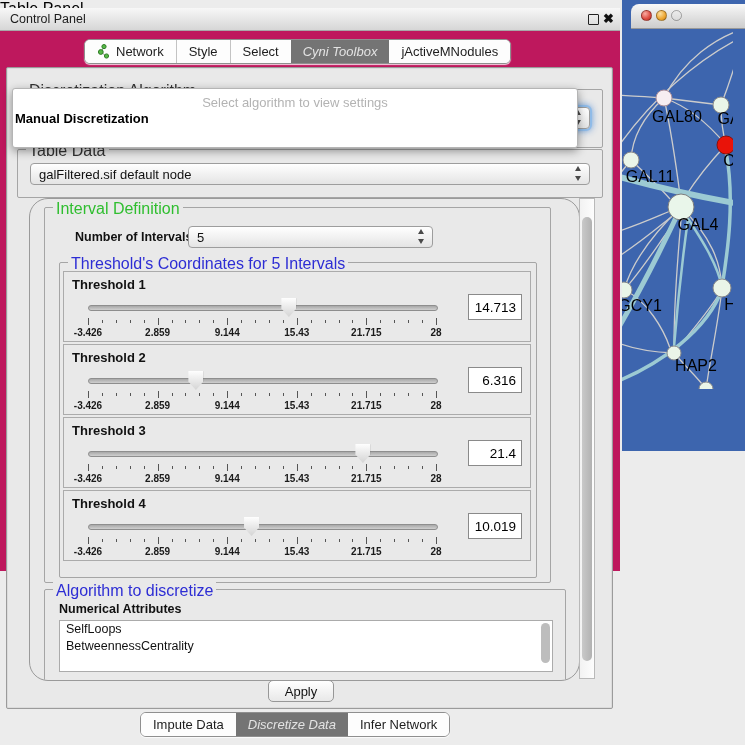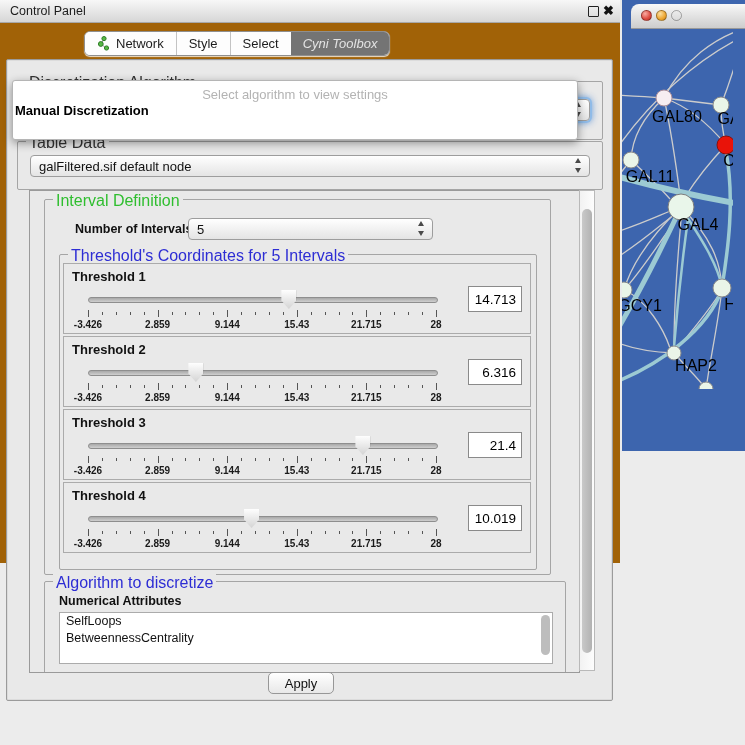--- a/index.html
+++ b/index.html
@@ -1,19 +1,19 @@
 <!DOCTYPE html>
 <html><head>
 <meta charset="utf-8">
 <style>
   html,body{margin:0;padding:0;background:#ececec;font-family:"Liberation Sans",sans-serif;}
   #root{position:relative;width:745px;height:745px;overflow:hidden;background:#ececec;}
 
   
-  #control-panel{position:absolute;left:0;top:0;width:620px;height:563px;background:#a16207;}
+  #control-panel{position:absolute;left:0;top:8px;width:620px;height:563px;background:#be185d;}
   #cp-titlebar{position:absolute;left:0;top:0;width:620px;height:22px;
     background:linear-gradient(#f7f7f7,#d6d6d6);border-bottom:1px solid #a8a8a8;}
   #cp-title{position:absolute;left:10px;top:4px;font-size:12.5px;color:#1c1c1c;}
   #float-btn{position:absolute;left:588px;top:6px;width:9px;height:9px;border:1.5px solid #222;border-radius:1px;}
   #close-btn{position:absolute;left:603px;top:2px;font-size:13px;font-weight:bold;color:#111;line-height:18px;}
 
   .seg-bar{position:absolute;display:flex;border:1px solid #8f8f8f;border-radius:6px;background:#fff;
     height:23px;overflow:hidden;box-shadow:0 1px 1px rgba(255,255,255,.8);}
   .seg{display:flex;align-items:center;padding:0 12px;font-size:13px;color:#1d1d1d;background:#fdfdfd;
     border-left:1px solid #c3c3c3;white-space:nowrap;}
@@ -144,40 +144,43 @@
       </div>
       <div class="seg">
           <span>Style</span>
         </div>
       <div class="seg">
           <span>Select</span>
         </div>
       <div class="seg active">
           <span>Cyni Toolbox</span>
         </div>
+      <div class="seg">
+          <span>jActiveMNodules</span>
+        </div>
     </div>
 
     <div id="cp-outer">
 
       <div id="algo-group" class="group" style="left:10px;top:21px;">
         <span class="gtitle">Discretization Algorithm</span>
         <div id="algo-combo" class="combo">
           <span class="arrows"></span>
         </div>
       </div>
 
       <div id="tabledata-group" class="group" style="left:10px;top:81px;">
         <span class="gtitle">Table Data</span>
         <div id="tabledata-combo" class="combo">
           <span>galFiltered.sif default node</span>
           <span class="arrows"></span>
         </div>
       </div>
 
-      <div id="scroll-area" style="left:22px;top:130px;">
+      <div id="scroll-area" style="left:22px;top:130px;border-radius:19px;">
         <div id="interval-group" class="group">
           <span class="gtitle green">Interval Definition</span>
           <span id="noi-label">Number of Intervals</span>
           <div id="noi-combo" class="combo">
             <span>5</span>
             <span class="arrows"></span>
           </div>
           <div id="thr-group" class="group">
             <span class="gtitle blue">Threshold's Coordinates for 5 Intervals</span>
             <div id="thr-list">
@@ -375,20 +378,31 @@
         </div>
       </div>
 
       <div id="v-scrollbar" style="left:572px;top:130px;">
         <div id="v-thumb"></div>
       </div>
 
       <button id="apply-btn" style="left:294px;top:612px;">Apply</button>
     </div>
 
+    <div id="bottom-tabs" class="seg-bar">
+      <div class="seg">
+          <span>Impute Data</span>
+        </div>
+      <div class="seg active">
+          <span>Discretize Data</span>
+        </div>
+      <div class="seg">
+          <span>Infer Network</span>
+        </div>
+    </div>
 
     <div id="algo-popup">
       <span id="popup-placeholder">Select algorithm to view settings</span>
       <span class="popup-option selected">Manual Discretization</span>
     </div>
   </div>
 
   <div id="net-window">
     <div id="net-titlebar">
       <span class="light" id="light-red"></span>

